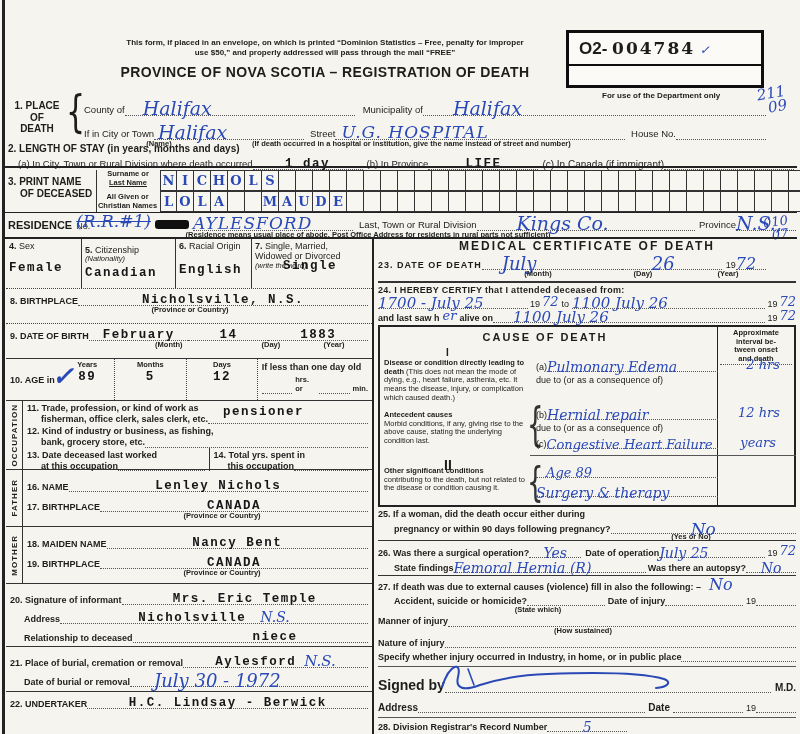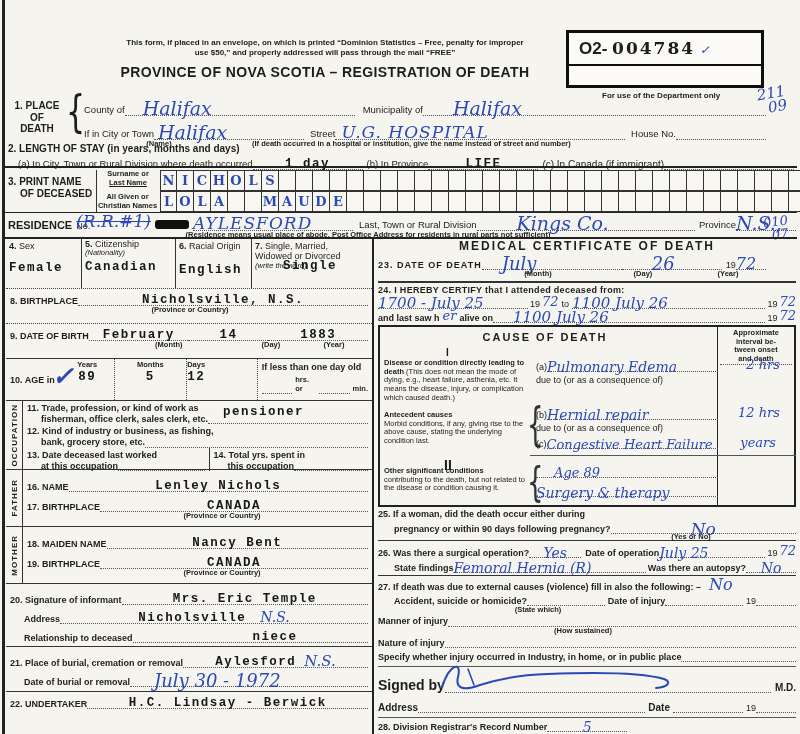--- a/index.html
+++ b/index.html
@@ -268,21 +268,21 @@
   <div class="a hline" style="left:5px;top:237px;width:792px;height:2px"></div>
   <div class="a vline" style="left:372px;top:237px;width:2px;height:497px"></div>
 
   <div class="a" style="left:6px;top:239px;width:366px;height:495px">
 
     <div style="display:flex;height:49px;border-bottom:1px dotted #444">
       <div style="width:76px;border-right:1px solid #333;padding:2px 3px;box-sizing:border-box">
         <div class="lbl"><span>4.</span> <span style="font-weight:normal">Sex</span></div>
         <div class="typed" style="margin-top:10px">Female</div>
       </div>
-      <div style="width:94px;border-right:1px solid #333;padding:0 3px;box-sizing:border-box">
+      <div style="width:94px;border-right:1px solid #333;padding:6px 3px;box-sizing:border-box">
         <div class="lbl"><span>5.</span> <span style="font-weight:normal">Citizenship</span></div>
         <div class="tiny" style="font-style:italic;font-weight:normal">(Nationality)</div>
         <div class="typed" style="margin-top:2px">Canadian</div>
       </div>
       <div style="width:76px;border-right:1px solid #333;padding:2px 3px;box-sizing:border-box">
         <div class="lbl"><span>6.</span> <span style="font-weight:normal">Racial Origin</span></div>
         <div class="typed" style="margin-top:12px">English</div>
       </div>
       <div style="flex:1;padding:2px 3px;box-sizing:border-box">
         <div class="lbl"><span>7.</span> <span style="font-weight:normal">Single, Married,</span></div>
@@ -328,21 +328,21 @@
         <span class="hw" style="position:absolute;left:46px;top:2px;font-size:26px;font-weight:bold">✓</span>
       </div>
       <div style="width:56px;border-right:1px dotted #444;text-align:center;padding-top:2px">
         <div class="tiny">Years</div>
         <div class="typed">89</div>
       </div>
       <div style="width:76px;border-right:1px dotted #444;text-align:center;padding-top:2px">
         <div class="tiny">Months</div>
         <div class="typed">5</div>
       </div>
-      <div style="width:74px;border-right:1px dotted #444;text-align:left;padding-top:2px">
+      <div style="width:74px;border-right:1px dotted #444;text-align:center;padding-top:2px">
         <div class="tiny">Days</div>
         <div class="typed">12</div>
       </div>
       <div style="flex:1;padding:3px 4px;box-sizing:border-box">
         <div class="lbl">If less than one day old</div>
         <div class="row" style="margin-top:4px">
           <span class="fillfix" style="width:34px"></span>
           <span class="tiny" style="margin:0 3px">hrs. or</span>
           <span class="fillfix" style="width:34px"></span>
           <span class="tiny" style="margin-left:3px">min.</span>
@@ -580,21 +580,21 @@
       <div class="a hw" style="right:18px;top:108px;font-size:13px">years</div>
       <div class="a hline" style="left:150px;top:128px;width:266px;height:1px;background:#555"></div>
 
       <div class="a b" style="left:64px;top:130px;font-size:14px">II</div>
       <div class="a tiny" style="left:4px;top:140px;width:148px">
         <span class="b">Other significant conditions</span><br>
         <span style="font-weight:normal">contributing to the death, but not related to the disease or condi­tion causing it.</span>
       </div>
       <div class="a brace" style="left:147px;top:140px;font-size:26px;transform:scaleY(1.6);color:#333">{</div>
       <div class="a fillfix" style="left:156px;top:138px;width:182px">
-          <span class="hw" style="font-size:13px;margin-bottom:-3px;margin-left:18px">Age 89</span>
+          <span class="hw" style="font-size:13px;margin-bottom:-3px;margin-left:10px">Age 89</span>
         </div>
       <div class="a fillfix" style="left:156px;top:158px;width:182px">
           <span class="hw" style="font-size:14px;margin-bottom:-5px">Surgery &amp; therapy</span>
         </div>
     </div>
 
     <div style="height:31px;border-bottom:1px solid #333;padding-top:2px;position:relative">
       <div class="lbl"><span>25.</span> <span>If a woman, did the death occur either during</span></div>
       <div class="row">
         <span class="lbl" style="margin-left:16px">pregnancy or within 90 days following pregnancy?</span>

